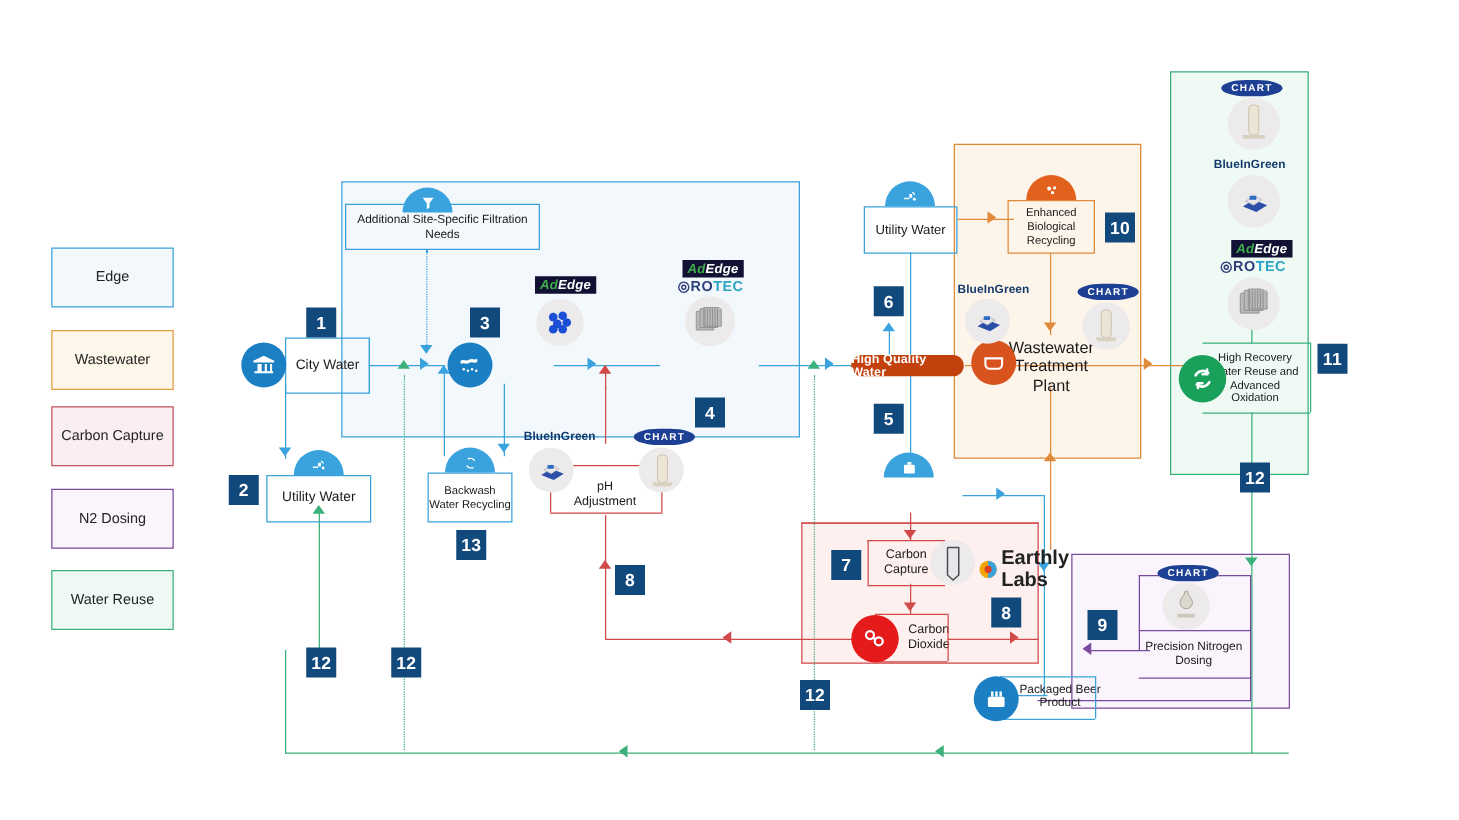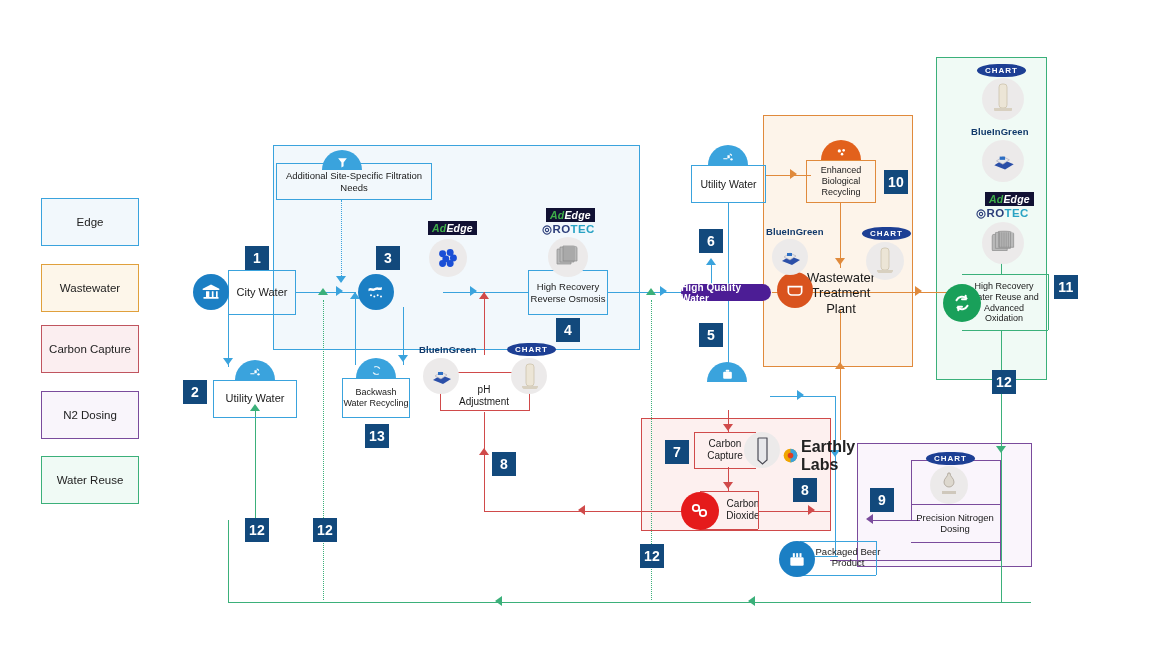--- a/index.html
+++ b/index.html
@@ -39,21 +39,21 @@
   .rotec .ro{color:#2c3e7a;} .rotec .tec{color:#29a3c4;}
   .big{font-weight:bold;font-size:9.5px;color:#123a6b;letter-spacing:.1px;}
   .chartlogo{background:#1d3f94;color:#fff;font-size:8px;font-weight:bold;letter-spacing:1px;
     border-radius:50%/60%;padding:2px 8px;}
   .earthly{font-size:16px;color:#222;line-height:1.1;font-weight:bold;}
 
   
   .disc{position:absolute;border-radius:50%;background:#eceaea;}
 
   
-  .pill{position:absolute;background:#4c1d95;color:#fff;font-size:10px;font-weight:bold;border-radius:11px;
+  .pill{position:absolute;background:#c2410c;color:#fff;font-size:10px;font-weight:bold;border-radius:11px;
     display:flex;align-items:center;justify-content:center;letter-spacing:.1px;}
 
   
   .ln{position:absolute;}
   .h{height:0;border-top-width:1.4px;border-top-style:solid;}
   .v{width:0;border-left-width:1.4px;border-left-style:solid;}
   .dv{width:0;border-left-width:1.6px;border-left-style:dotted;}
   .arw{position:absolute;width:0;height:0;}
 </style>
 </head>
@@ -213,23 +213,20 @@
         <circle cx="17" cy="12" r="3.2"></circle>
         <circle cx="10" cy="13" r="3.2"></circle>
         <circle cx="7" cy="17" r="3.2"></circle>
         <circle cx="14" cy="17" r="3.2"></circle>
       </svg>
   </div>
   <div class="logo" style="left:428px;top:221px;">
     <span class="adedge"><span class="ad">Ad</span><span class="e">Edge</span></span>
   </div>
 
-  <div class="node" style="left:528px;top:270px;width:80px;height:45px;border-color:#3aa3dd;font-size:9.5px;">
-    <span>High Recovery Reverse Osmosis</span>
-  </div>
   <div class="disc" style="left:548px;top:237px;width:40px;height:40px;"></div>
   <div class="cicon" style="left:554px;top:244px;width:28px;height:26px;">
     <svg width="28" height="24" viewBox="0 0 28 24">
         <g fill="#b9b9b9" stroke="#8e8e8e" stroke-width=".7">
           <path d="M3 4h14v15H3z"></path>
           <path d="M6 2h14v15H6z"></path>
           <path d="M9 1h14v15H9z"></path>
         </g>
         <g stroke="#7a7a7a" stroke-width=".5">
           <path d="M10 2v14M12 2v14M14 2v14M16 2v14M18 2v14M20 2v14"></path>

